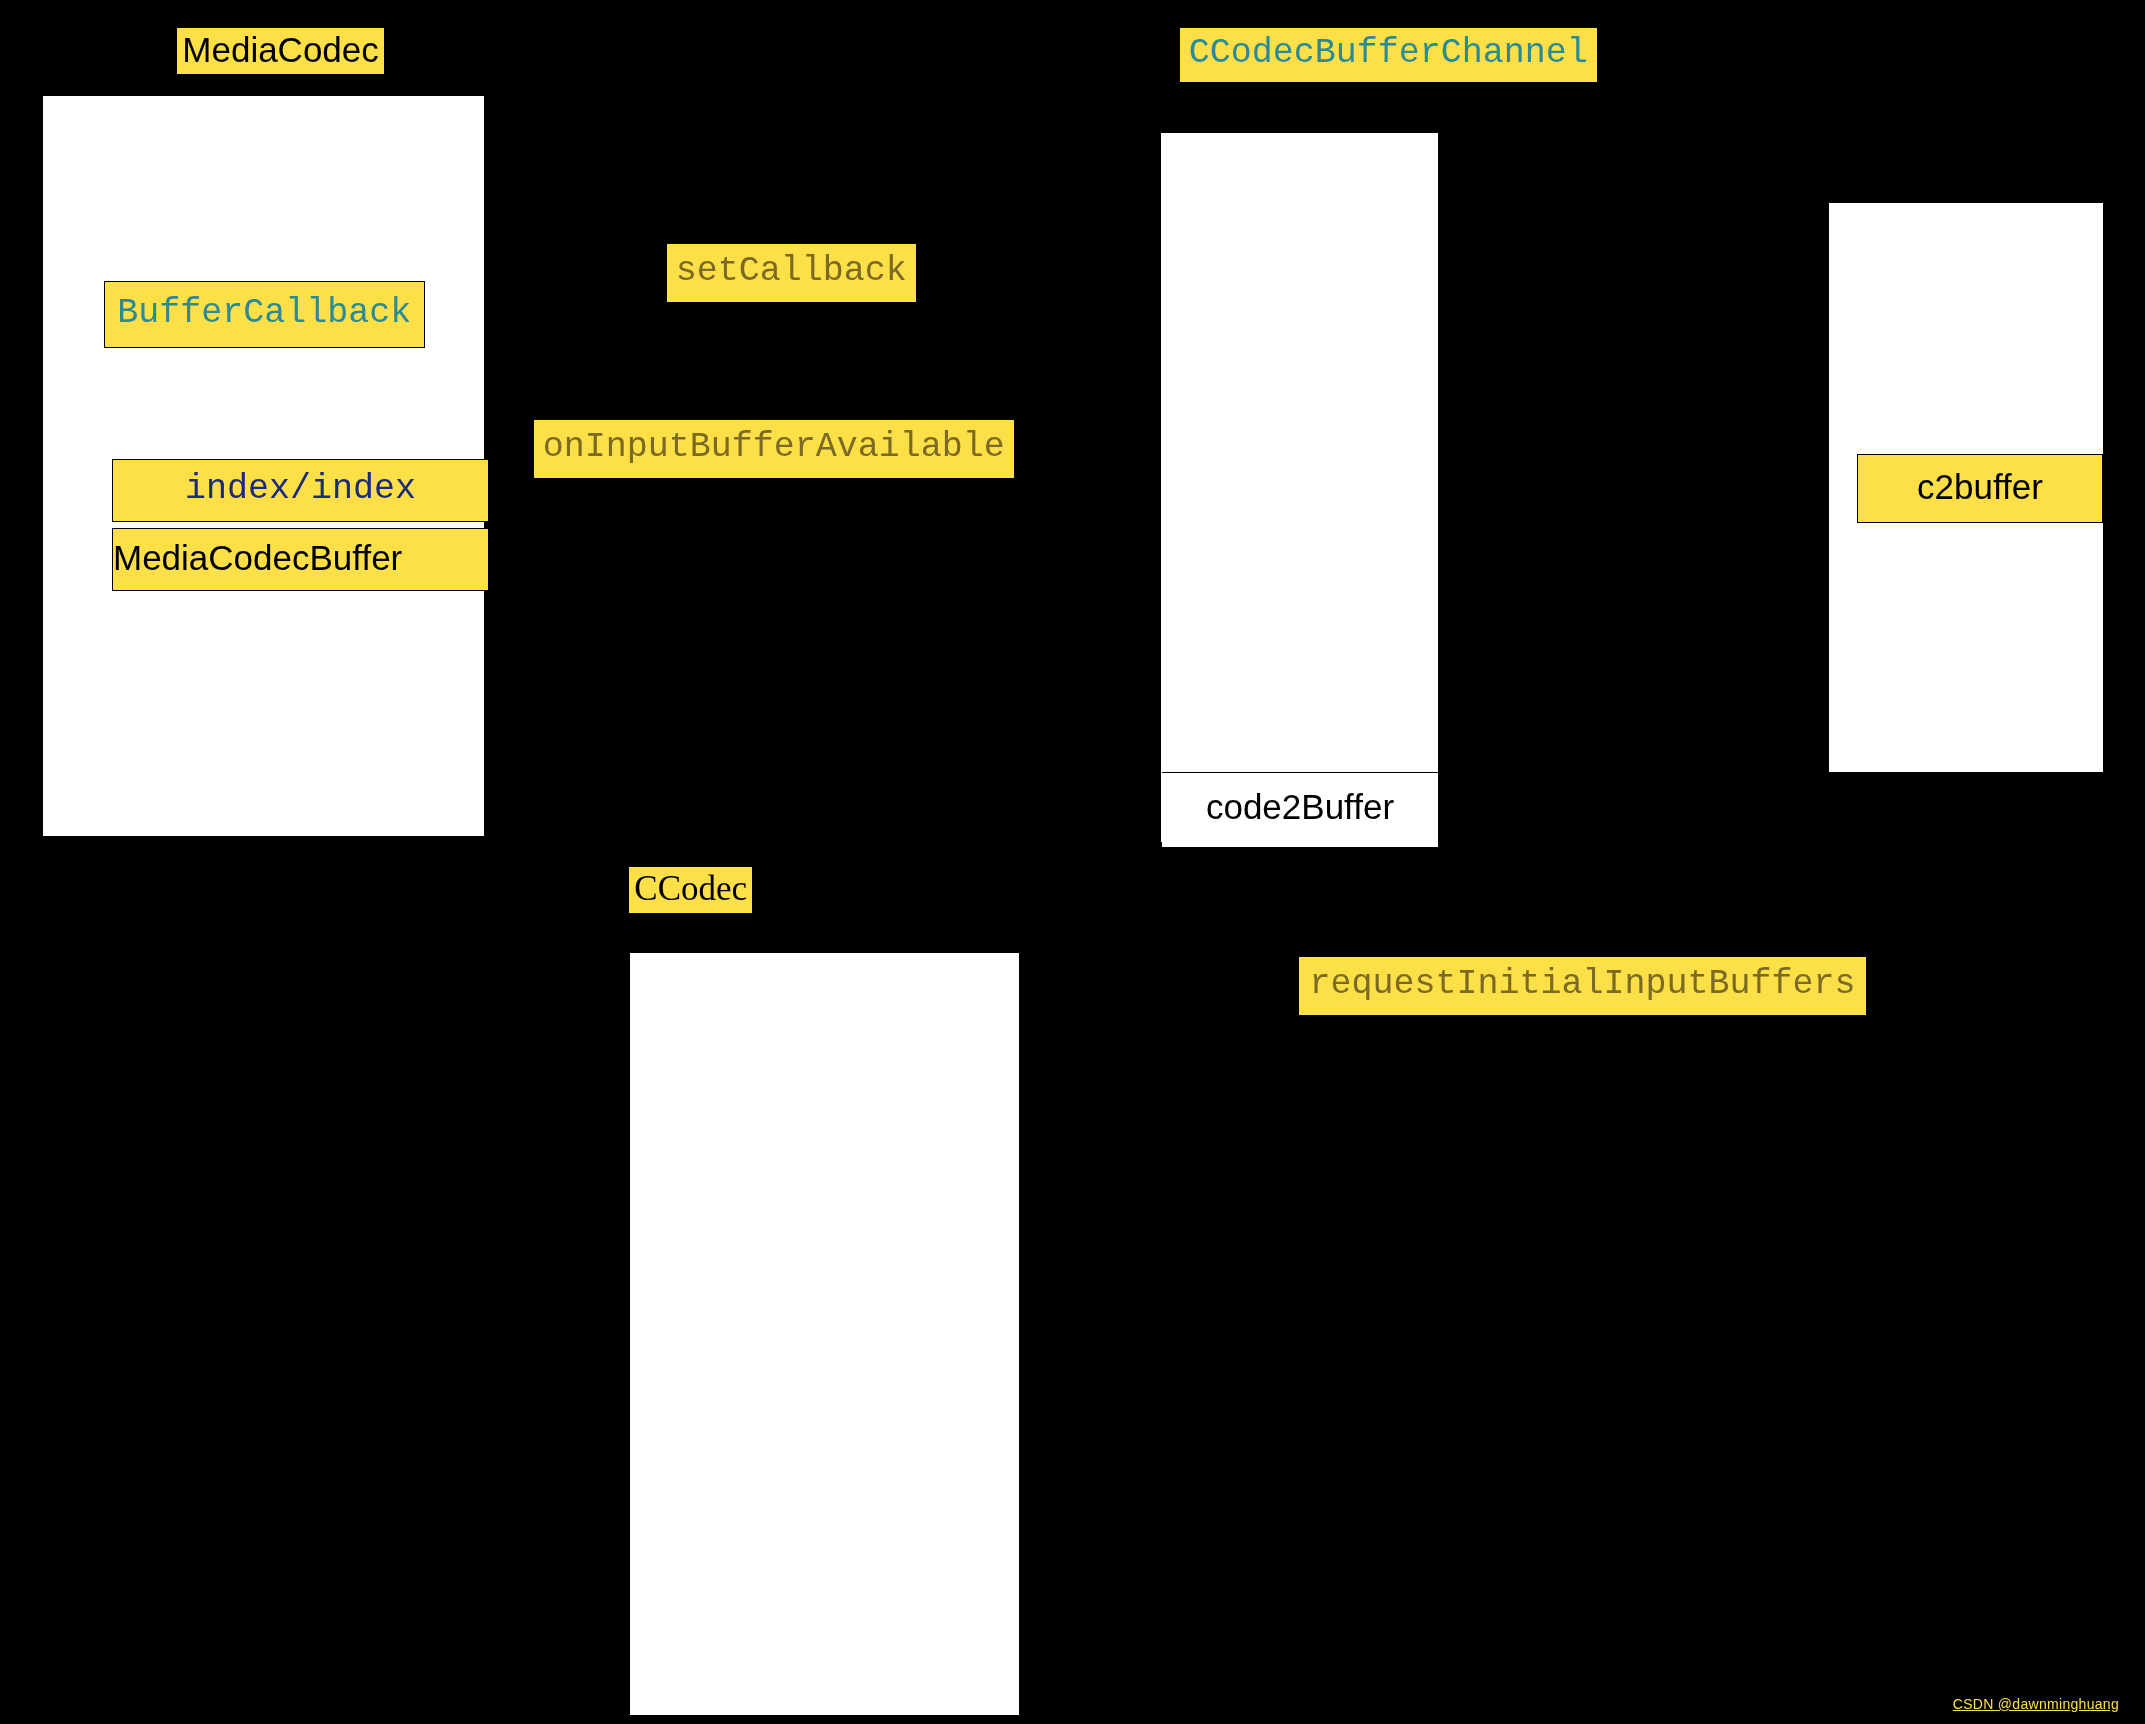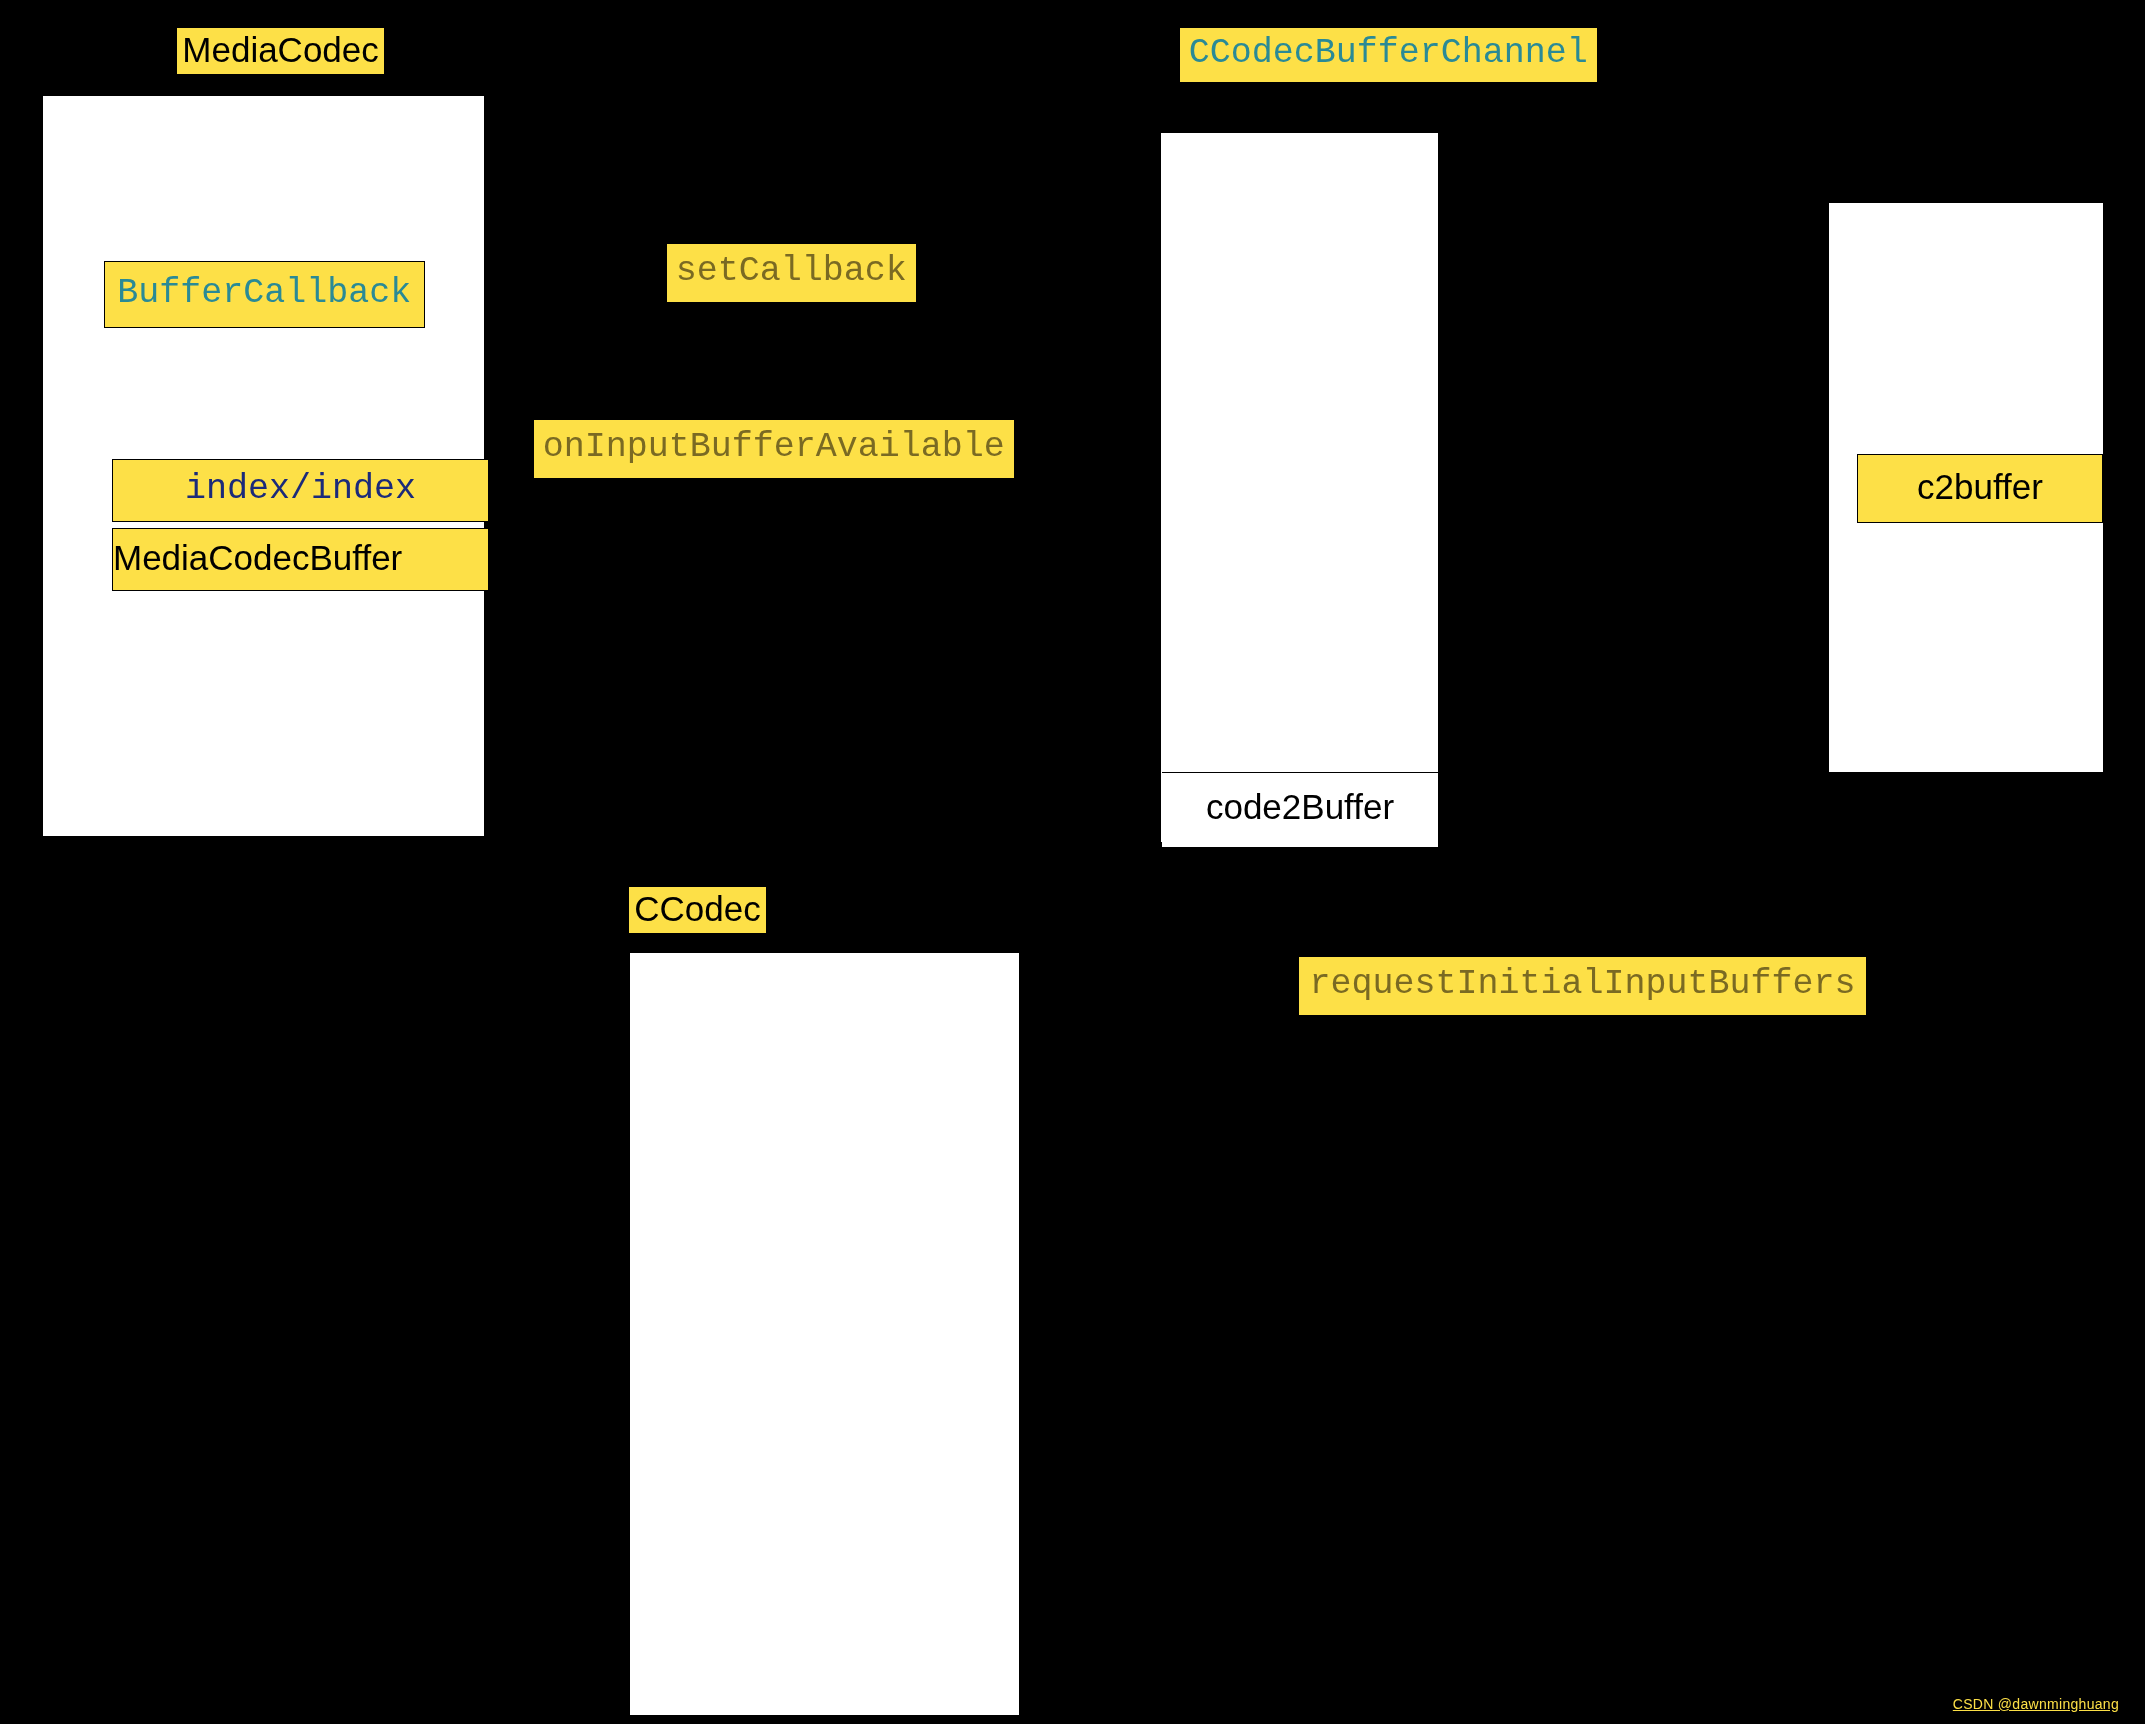--- a/index.html
+++ b/index.html
@@ -45,39 +45,39 @@
     text-decoration:underline;
   }
 </style>
 </head>
 <body>
 
 <div class="label black" style="left:177px; top:28px;">MediaCodec</div>
 
 <div class="box" style="left:42px; top:95px; width:443px; height:742px;"></div>
 
-<div class="label cellborder mono teal" style="left:104px; top:261px; padding:10.5px 12.3px 14px 12.3px;">BufferCallback</div>
+<div class="label cellborder mono teal" style="left:104px; top:281px; padding:10.5px 12.3px 14px 12.3px;">BufferCallback</div>
 
 <div class="label cellborder mono navy" style="left:112px; top:459px; width:377px; text-align:center; padding:8.8px 0 12.3px 0;">index/index</div>
 <div class="label cellborder black" style="left:112px; top:528px; width:377px; text-align:left; padding:8.8px 0 12.3px 0;">MediaCodecBuffer</div>
 
 <div class="label mono teal" style="left:1180px; top:28px; padding:5.3px 8.8px 8.8px 8.8px;font-family:Liberation Mono, monospace;">CCodecBufferChannel</div>
 
 <div class="box" style="left:1160px; top:132px; width:279px; height:711px;"></div>
 
 <div class="label black" style="left:1162px; top:772px; width:276px; text-align:center; border-top:1.8px solid #000; background:#fff; padding:14px 0 20px 0;">code2Buffer</div>
 
 <div class="box" style="left:1828px; top:202px; width:276px; height:571px;"></div>
 
 <div class="label cellborder black" style="left:1857px; top:454px; width:246px; text-align:center; padding:12.3px 0 14px 0;">c2buffer</div>
 
 <div class="label mono olive" style="left:667px; top:244px; padding:7px 8.8px 10.5px 8.8px;">setCallback</div>
 
 <div class="label mono olive" style="left:534px; top:420px; padding:7px 8.8px 10.5px 8.8px;">onInputBufferAvailable</div>
 
-<div class="label black" style="left:629px; top:887px;">CCodec</div>
+<div class="label black" style="left:629px; top:867px;font-family:Liberation Serif, serif;">CCodec</div>
 
 <div class="box" style="left:629px; top:952px; width:391px; height:764px;"></div>
 
 <div class="label mono olive" style="left:1299px; top:957px; padding:7px 10.5px 10.5px 10.5px;">requestInitialInputBuffers</div>
 
 <div class="watermark" style="right:26px; bottom:12.3px;">CSDN @dawnminghuang</div>
 
 
 </body></html>

